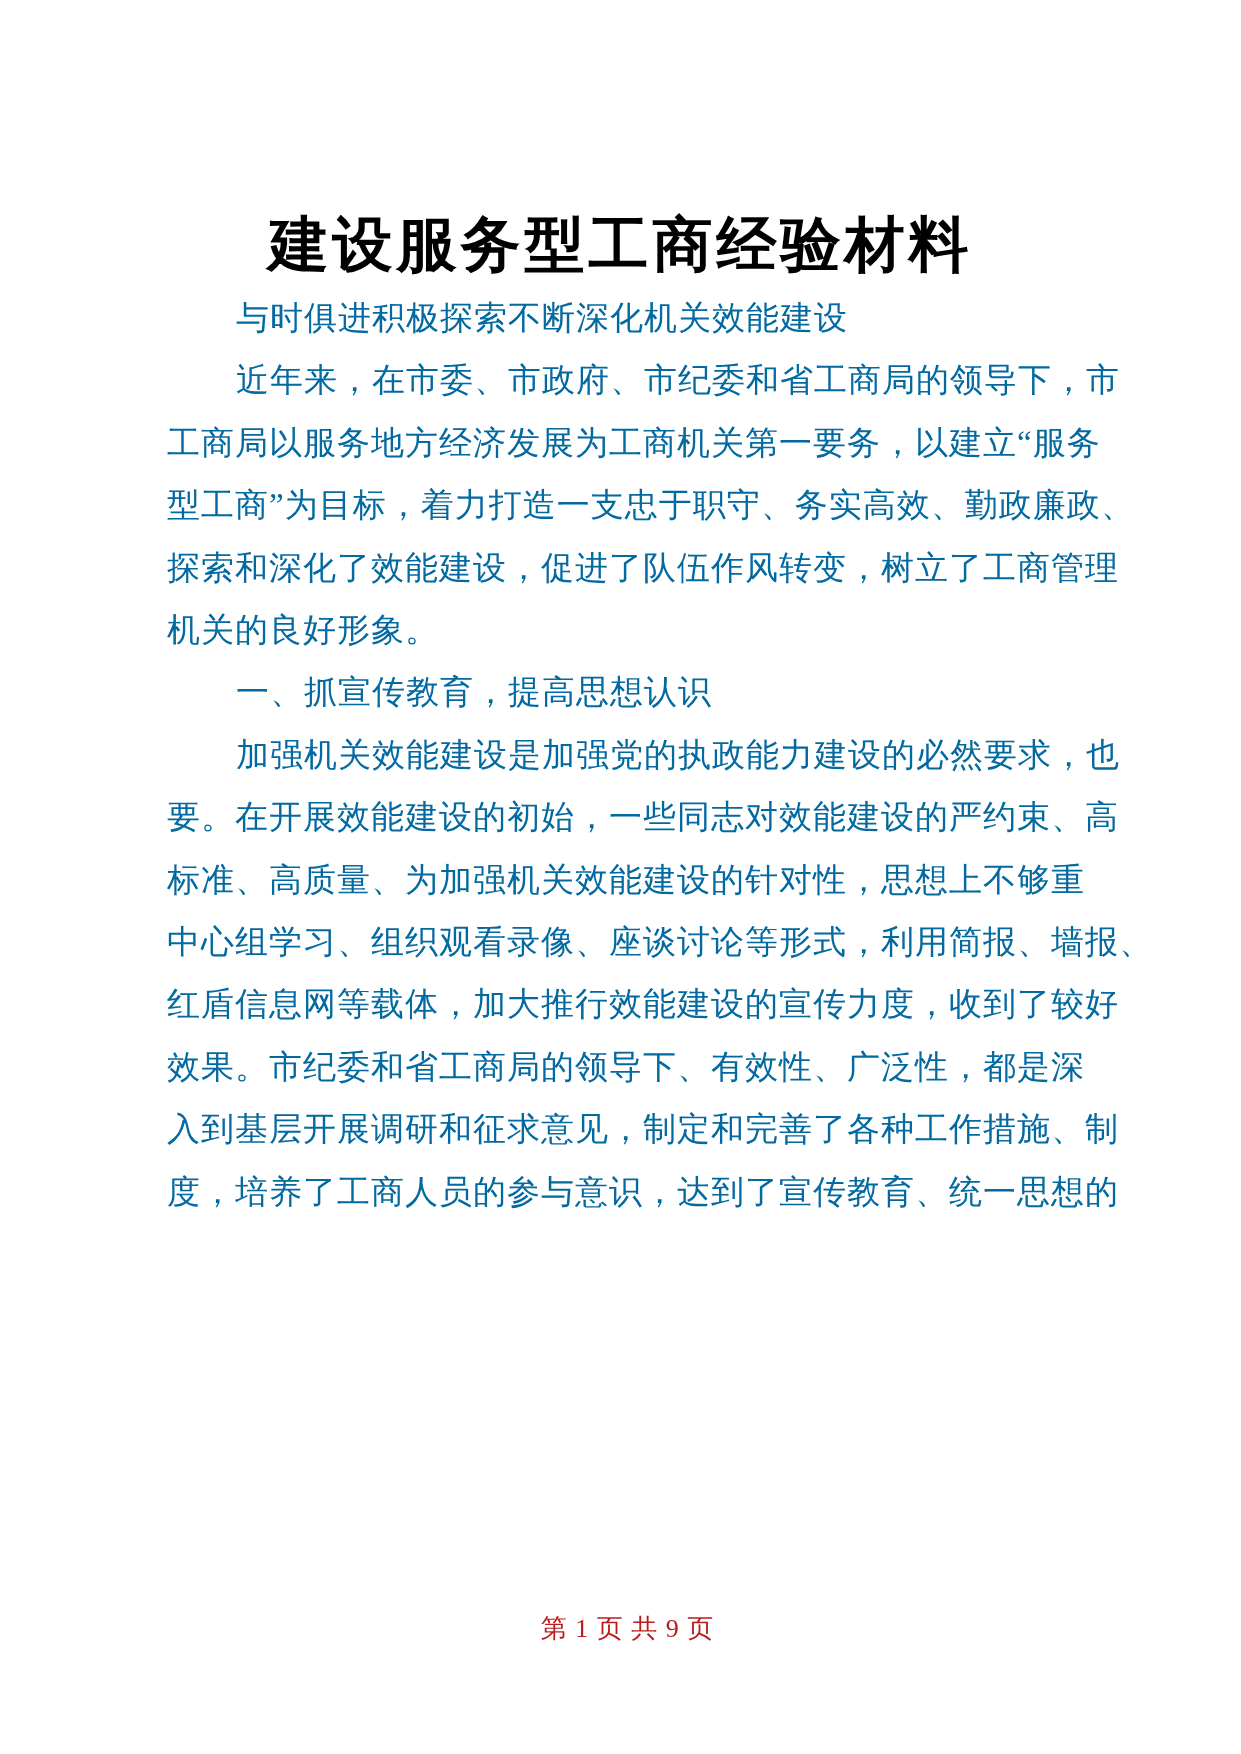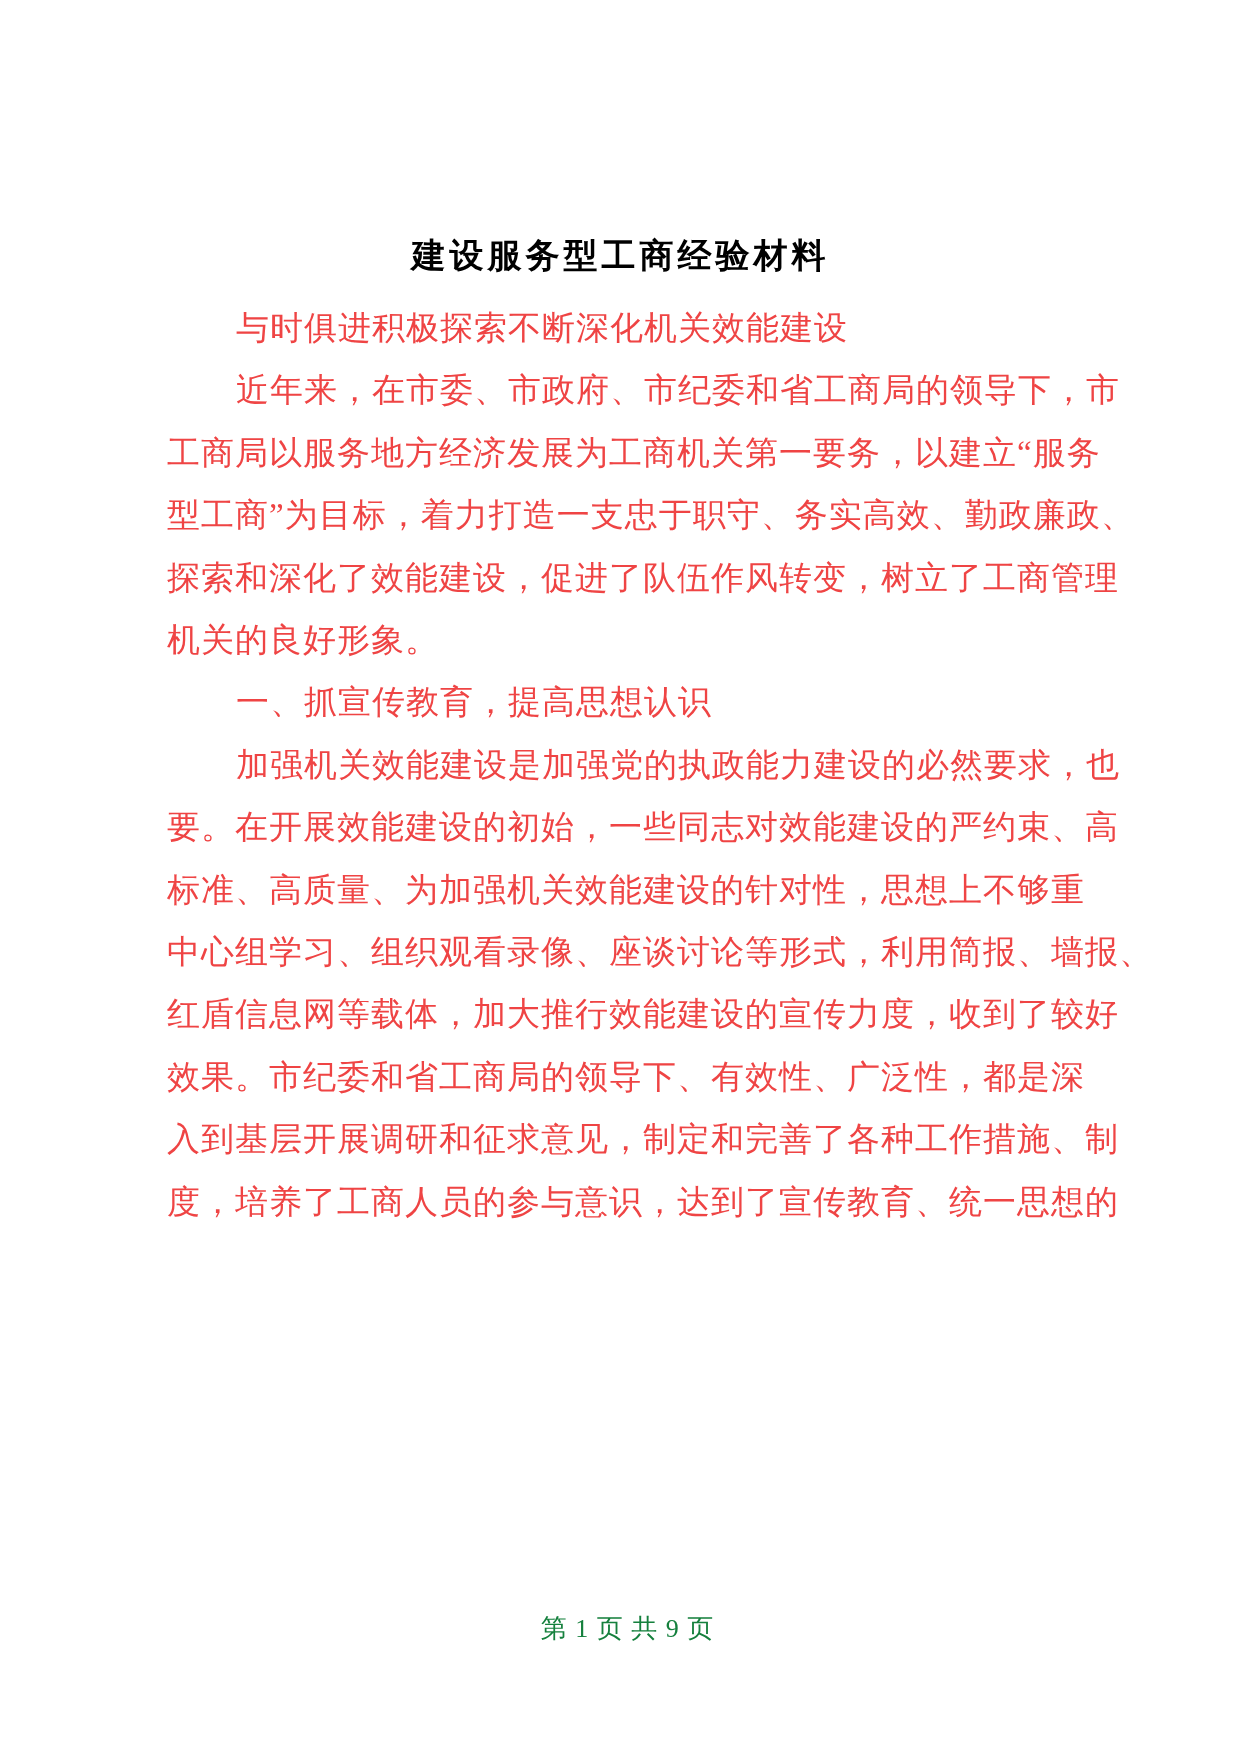--- a/index.html
+++ b/index.html
@@ -6,54 +6,54 @@
   .page {
     position: relative;
     width: 1241px;
     height: 1754px;
     background: #ffffff;
     color: #000000;
     font-family: "Liberation Serif", "DejaVu Serif", serif;
     overflow: hidden;
   }
   .doc-title {
-    margin: 10px;
+    margin: 0;
     padding: 218px 0 0 0;
     text-align: center;
     font-family: "Liberation Sans", "DejaVu Sans", sans-serif;
     font-weight: bold;
-    font-size: 34px;
+    font-size: 60px;
     line-height: 54px;
     letter-spacing: 4px;
     color: #000000;
   }
   .doc-body {
     margin-top: 15px;
     padding: 0 150px 0 167px;
     font-size: 33px;
     line-height: 62.4px;
     letter-spacing: 1px;
-    color: #ef4444;
+    color: #0369a1;
     font-weight: 300;
   }
   .line {
     min-height: 62.4px;
     white-space: nowrap;
   }
   .indent { text-indent: 69px; }
   .page-footer {
     position: absolute;
     top: 1612px;
     left: 167px;
     width: 921px;
     text-align: center;
     font-size: 26px;
     line-height: 34px;
     letter-spacing: 1px;
-    color: #15803d;
+    color: #b91c1c;
   }
 </style>
 </head>
 <body>
 
 <div class="page">
 
   <h1 class="doc-title">建设服务型工商经验材料</h1>
 
   <div class="doc-body">

